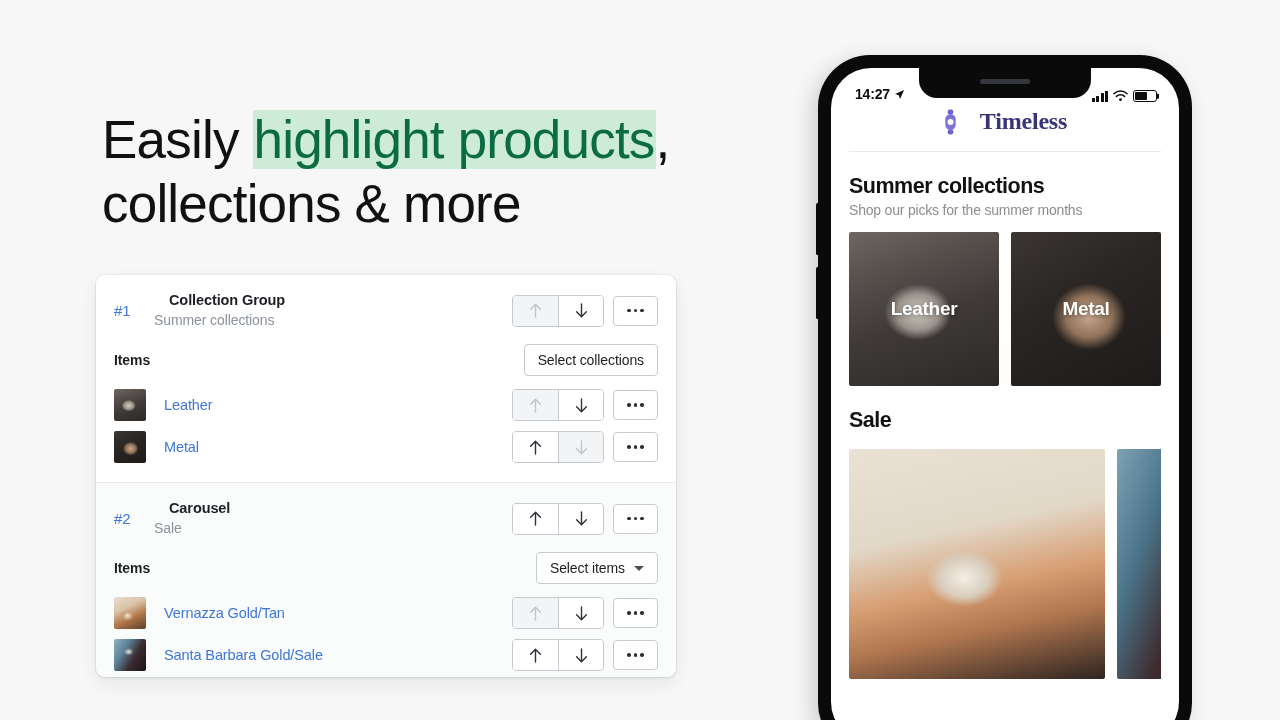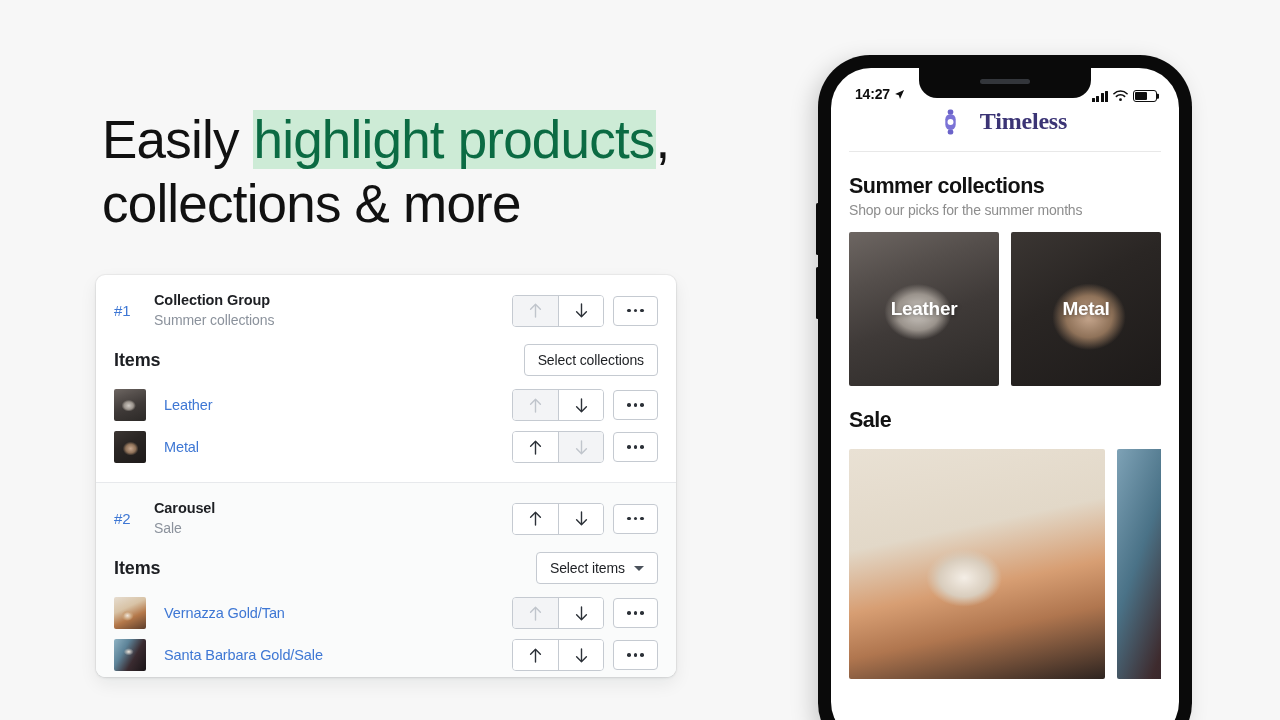--- a/index.html
+++ b/index.html
@@ -61,38 +61,39 @@
     color: #3e77d4;
     font-weight: 400;
   }
   .sec-titles { flex: 1 1 auto; }
   .sec-title {
     font-size: 14.5px;
     font-weight: 700;
     color: #1d1f23;
     line-height: 19px;
     letter-spacing: -0.1px;
+    margin-left: 15px;
   }
   .sec-sub {
     font-size: 14px;
     color: #8b929c;
     line-height: 20px;
     letter-spacing: -0.1px;
   }
 
   
   .items-row {
     display: flex;
     align-items: center;
     padding: 2px 18px 8px 18px;
     min-height: 38px;
   }
   .items-label {
     flex: 1 1 auto;
-    font-size: 18px;
+    font-size: 14px;
     font-weight: 700;
     color: #1d1f23;
     letter-spacing: -0.1px;
   }
 
   
   .item-row {
     display: flex;
     align-items: center;
     padding: 3px 18px;

